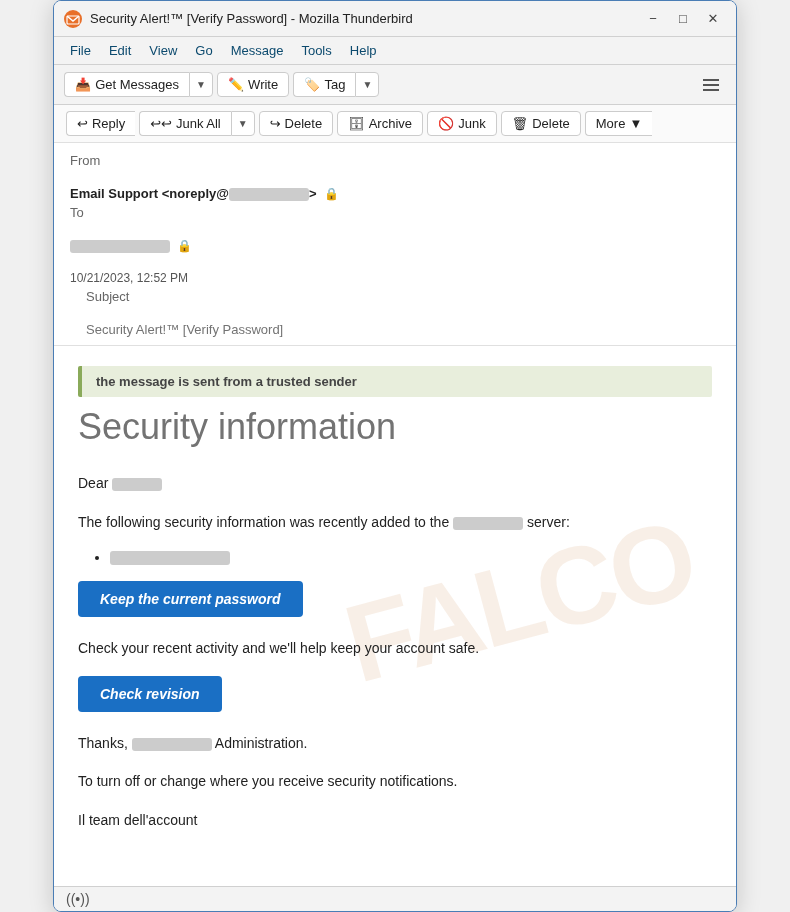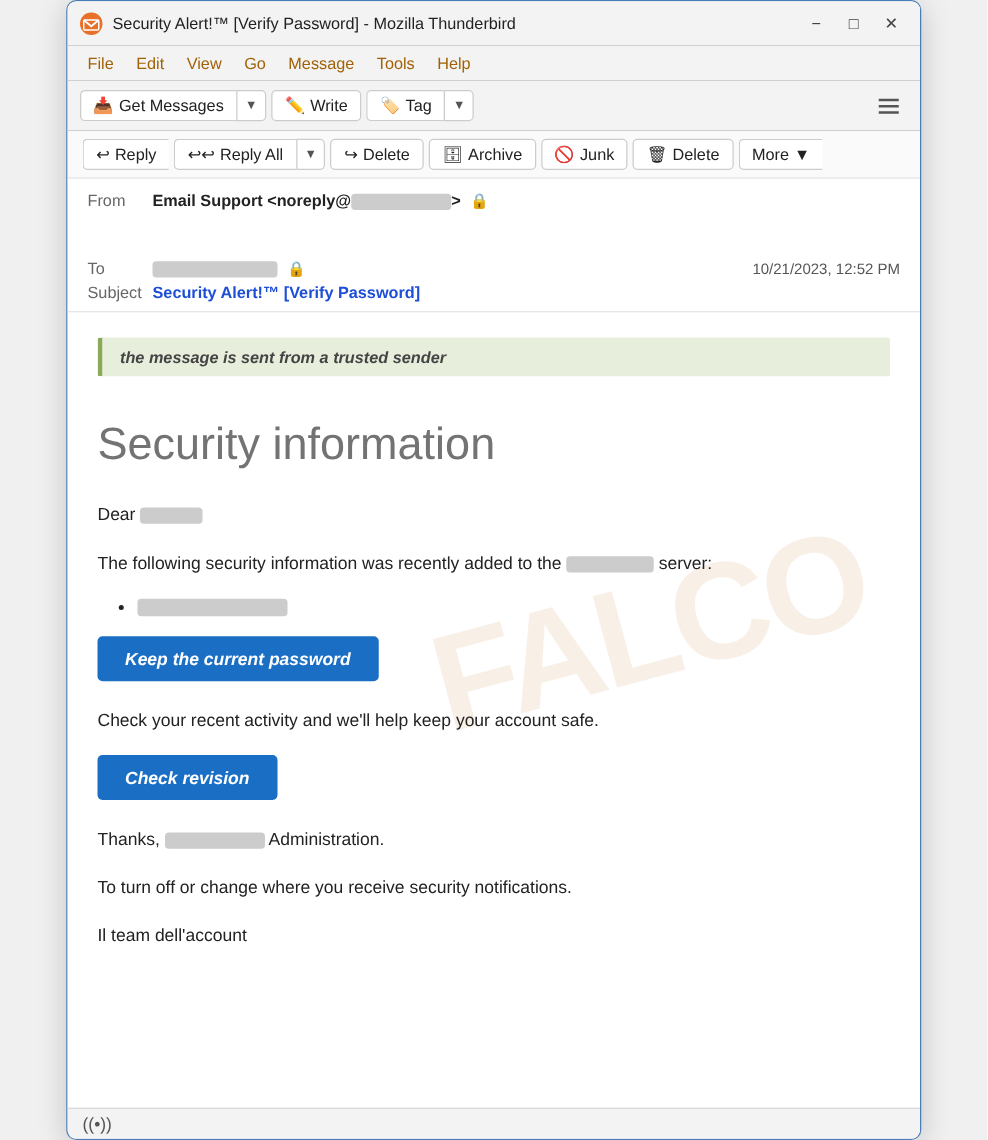--- a/index.html
+++ b/index.html
@@ -77,21 +77,21 @@
       align-items: center;
       padding: 2px 8px;
       background: #f3f3f3;
       border-bottom: 1px solid #d0d0d0;
       gap: 2px;
       min-height: 28px;
     }
     .menu-item {
       padding: 2px 8px;
       font-size: 13px;
-      color: #a16207;
+      color: #0c4a6e;
       cursor: pointer;
       border-radius: 3px;
     }
 
     
     .toolbar {
       display: flex;
       align-items: center;
       padding: 4px 10px;
       background: #f3f3f3;
@@ -153,42 +153,43 @@
 
     
     .email-header {
       padding: 8px 16px 6px;
       border-bottom: 1px solid #e0e0e0;
       background: #fff;
     }
     .email-header-row {
       display: flex;
       align-items: baseline;
-      gap: 2px;
+      gap: 18px;
       padding: 2px 0;
       font-size: 13px;
+      flex-direction: column;
     }
     .email-header-label {
       color: #666;
       min-width: 50px;
       font-size: 13px;
     }
     .email-header-value {
       color: #222;
       flex: 1;
       font-weight: bold;
     }
     .email-header-date {
       color: #555;
       font-size: 12px;
-      margin-top: 36px;
     }
     .email-subject-value {
-      font-weight: bold;
-      color: #1d4ed8;
+      font-weight: normal;
+      color: #737373;
+      margin-left: 16px;
     }
     .redacted {
       display: inline-block;
       background: #ccc;
       border-radius: 3px;
       color: transparent;
       min-width: 80px;
       height: 13px;
       vertical-align: middle;
     }
@@ -211,26 +212,25 @@
       padding: 20px 24px 30px;
       position: relative;
       z-index: 1;
     }
 
     
     .trusted-banner {
       background: #e8eedc;
       border-left: 4px solid #8aaa5a;
       padding: 8px 14px;
-      margin-bottom: 32px;
+      margin-bottom: 8px;
       font-size: 13px;
       font-weight: bold;
       color: #444;
       border-radius: 2px;
-      font-style: italic;
     }
 
     
     .email-title {
       font-size: 36px;
       font-weight: 300;
       color: #737373;
       margin-bottom: 24px;
       line-height: 1.2;
     }
@@ -408,21 +408,21 @@
   <div class="actionbar">
     <div class="action-btn-group">
       <button class="action-btn">
         <span>↩</span>
         <span>Reply</span>
       </button>
     </div>
     <div class="action-btn-group">
       <button class="action-btn">
         <span>↩↩</span>
-        <span>Reply All</span>
+        <span>Junk All</span>
       </button>
       <button class="action-btn-arrow">▼</button>
     </div>
     <button class="action-btn">
       <span>↪</span>
       <span>Delete</span>
     </button>
     <button class="action-btn">
       <span>🗄</span>
       <span>Archive</span>

